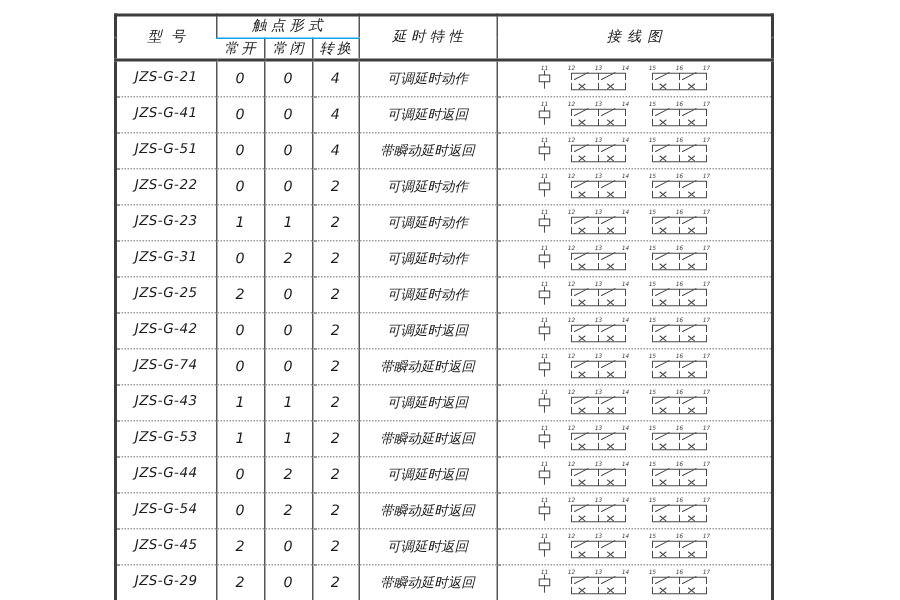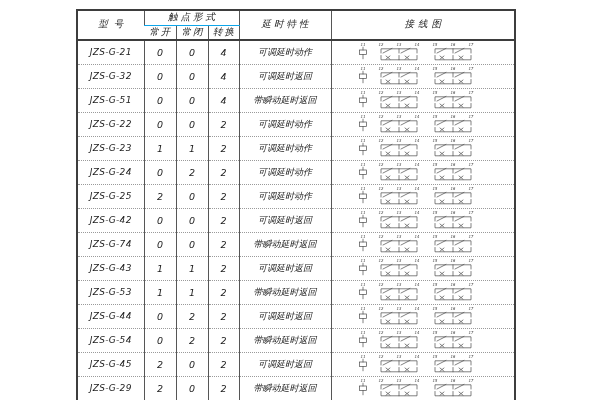--- a/index.html
+++ b/index.html
@@ -142,21 +142,21 @@
           <path d="M4,13.5 V17.8 H40 V13.5 M22,13.5 V17.8"></path>
           <line x1="9" y1="14" x2="13" y2="17.2"></line>
                 <line x1="13" y1="14" x2="9" y2="17.2"></line>
           <line x1="28" y1="14" x2="32" y2="17.2"></line>
                 <line x1="32" y1="14" x2="28" y2="17.2"></line>
         </g>
       </svg>
     </td>
   </tr>
         <tr>
-    <td class="c-model">JZS-G-32</td>
+    <td class="c-model">JZS-G-41</td>
     <td class="c-num">0</td>
     <td class="c-num">0</td>
     <td class="c-num">4</td>
     <td class="c-delay">可调延时返回</td>
     <td class="c-wiring">
       <svg class="wd" viewBox="0 0 140 22" width="140" height="22" aria-hidden="true">
 
         <text class="wd-num" x="10" y="4.4">11</text>
         <line x1="10" y1="5.2" x2="10" y2="8"></line>
         <rect x="6.5" y="8" width="7" height="4.5"></rect>
@@ -318,21 +318,21 @@
           <path d="M4,13.5 V17.8 H40 V13.5 M22,13.5 V17.8"></path>
           <line x1="9" y1="14" x2="13" y2="17.2"></line>
                 <line x1="13" y1="14" x2="9" y2="17.2"></line>
           <line x1="28" y1="14" x2="32" y2="17.2"></line>
                 <line x1="32" y1="14" x2="28" y2="17.2"></line>
         </g>
       </svg>
     </td>
   </tr>
         <tr>
-    <td class="c-model">JZS-G-24</td>
+    <td class="c-model">JZS-G-31</td>
     <td class="c-num">0</td>
     <td class="c-num">2</td>
     <td class="c-num">2</td>
     <td class="c-delay">可调延时动作</td>
     <td class="c-wiring">
       <svg class="wd" viewBox="0 0 140 22" width="140" height="22" aria-hidden="true">
 
         <text class="wd-num" x="10" y="4.4">11</text>
         <line x1="10" y1="5.2" x2="10" y2="8"></line>
         <rect x="6.5" y="8" width="7" height="4.5"></rect>

